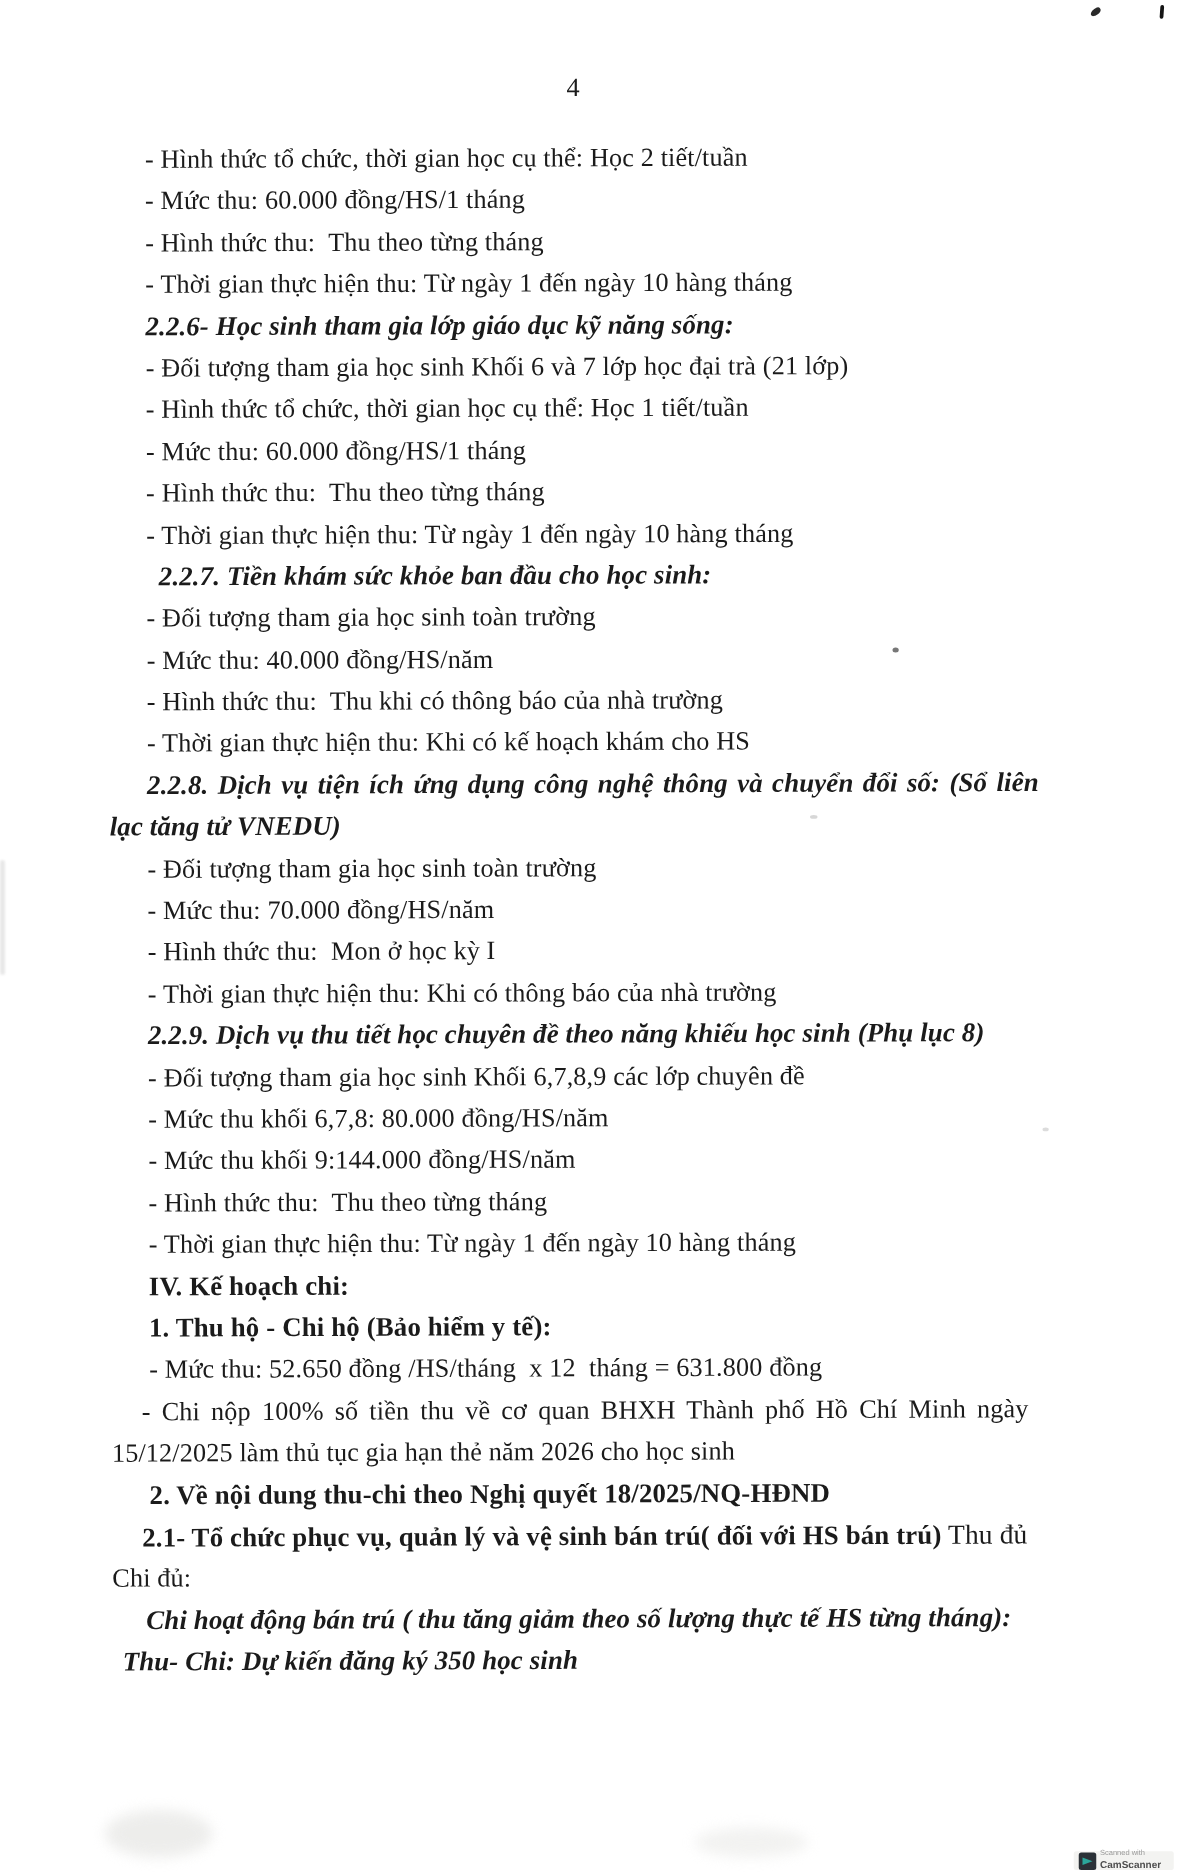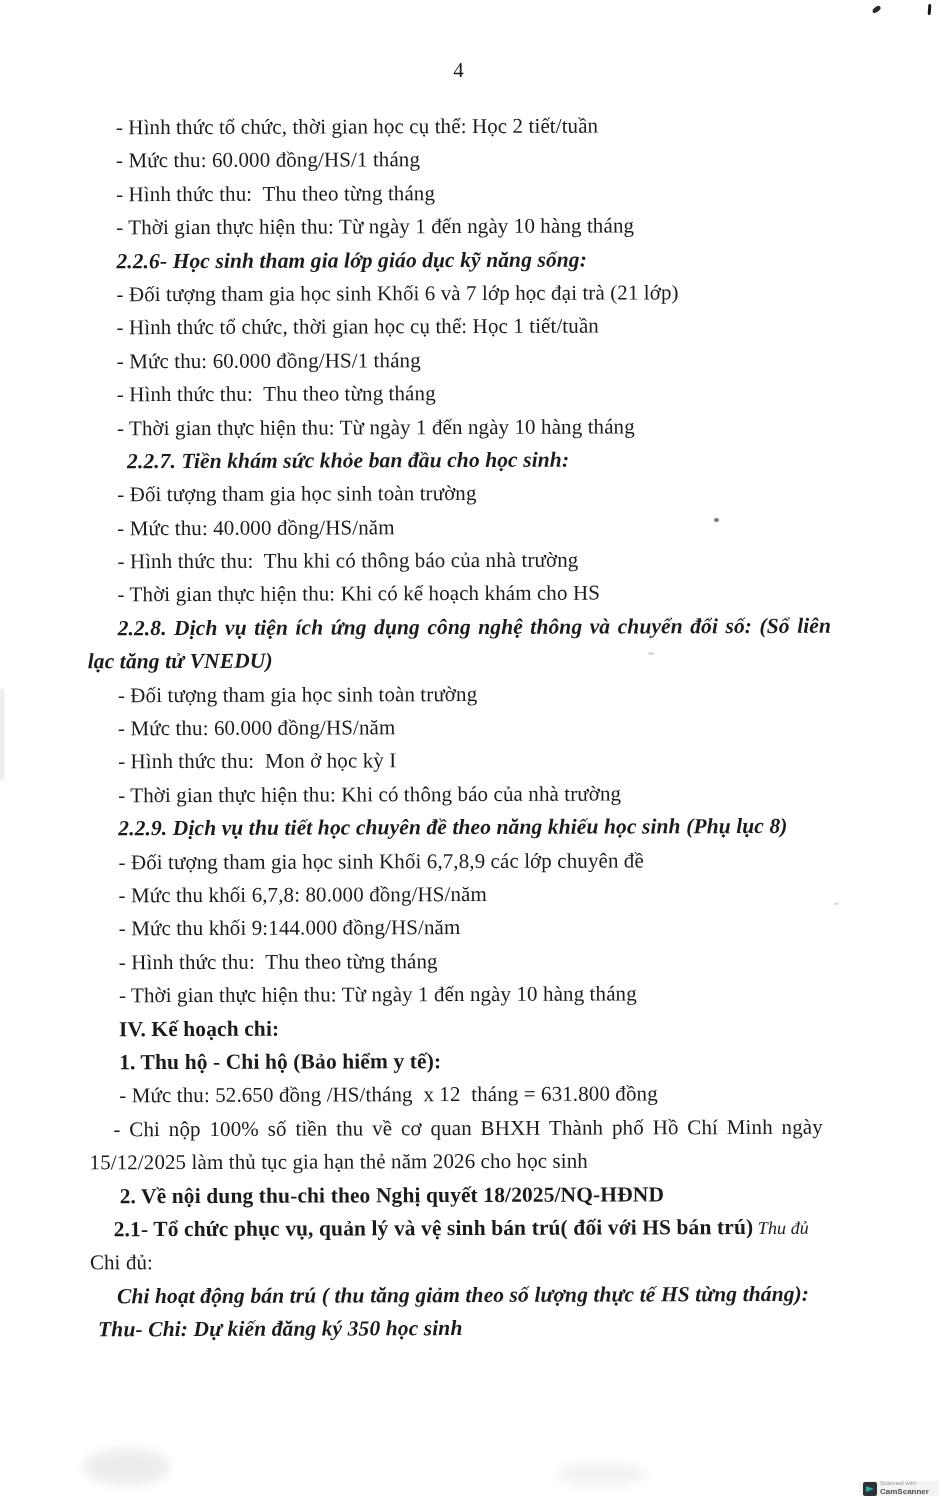--- a/index.html
+++ b/index.html
@@ -37,21 +37,21 @@
     padding-left: 118px;
     letter-spacing: 0.1px;
   }
   .item   { }
   .item-j { padding-left: 112px; word-spacing: 3.5px; }
   .sec-i  { font-weight: bold; font-style: italic; font-size: 21.5px; }
   .sec-i2 { padding-left: 128px; font-weight: bold; font-style: italic; font-size: 21.5px; }
   .sec-i-j{ font-weight: bold; font-style: italic; font-size: 21.5px; word-spacing: 2px; }
   .sec-b  { font-weight: bold; font-size: 21.5px; }
   .sub-b  { padding-left: 112px; font-weight: bold; font-size: 21.5px; }
-  .sub-b .tail { font-weight: normal; font-size: 18px; font-style: italic; }
+  .sub-b .tail { font-weight: normal; font-size: 22px; }
   .cont   { padding-left: 88px; }
   .cont-i { padding-left: 88px; font-weight: bold; font-style: italic; font-size: 21.5px; }
   .note-i { padding-left: 115px; font-weight: bold; font-style: italic; font-size: 21.5px; }
   .note-i2{ padding-left: 96px; font-weight: bold; font-style: italic; font-size: 21.5px; }
 
   
   .mark-a {
     position: absolute; left: 872px; top: 7px;
     width: 9px; height: 5px; background: #2a2a2a;
     border-radius: 60% 40% 50% 50%;
@@ -131,21 +131,21 @@
       <div class="line item"><span>- Hình thức thu:  Thu theo từng tháng</span></div>
       <div class="line item"><span>- Thời gian thực hiện thu: Từ ngày 1 đến ngày 10 hàng tháng</span></div>
       <div class="line sec-i2"><span>2.2.7. Tiền khám sức khỏe ban đầu cho học sinh:</span></div>
       <div class="line item"><span>- Đối tượng tham gia học sinh toàn trường</span></div>
       <div class="line item"><span>- Mức thu: 40.000 đồng/HS/năm</span></div>
       <div class="line item"><span>- Hình thức thu:  Thu khi có thông báo của nhà trường</span></div>
       <div class="line item"><span>- Thời gian thực hiện thu: Khi có kế hoạch khám cho HS</span></div>
       <div class="line sec-i-j"><span>2.2.8. Dịch vụ tiện ích ứng dụng công nghệ thông và chuyển đổi số: (Sổ liên</span></div>
       <div class="line cont-i"><span>lạc tăng tử VNEDU)</span></div>
       <div class="line item"><span>- Đối tượng tham gia học sinh toàn trường</span></div>
-      <div class="line item"><span>- Mức thu: 60.000 đồng/HS/năm</span></div>
+      <div class="line item"><span>- Mức thu: 70.000 đồng/HS/năm</span></div>
       <div class="line item"><span>- Hình thức thu:  Mon ở học kỳ I</span></div>
       <div class="line item"><span>- Thời gian thực hiện thu: Khi có thông báo của nhà trường</span></div>
       <div class="line sec-i"><span>2.2.9. Dịch vụ thu tiết học chuyên đề theo năng khiếu học sinh (Phụ lục 8)</span></div>
       <div class="line item"><span>- Đối tượng tham gia học sinh Khối 6,7,8,9 các lớp chuyên đề</span></div>
       <div class="line item"><span>- Mức thu khối 6,7,8: 80.000 đồng/HS/năm</span></div>
       <div class="line item"><span>- Mức thu khối 9:144.000 đồng/HS/năm</span></div>
       <div class="line item"><span>- Hình thức thu:  Thu theo từng tháng</span></div>
       <div class="line item"><span>- Thời gian thực hiện thu: Từ ngày 1 đến ngày 10 hàng tháng</span></div>
       <div class="line sec-b"><span>IV. Kế hoạch chi:</span></div>
       <div class="line sec-b"><span>1. Thu hộ - Chi hộ (Bảo hiểm y tế):</span></div>

